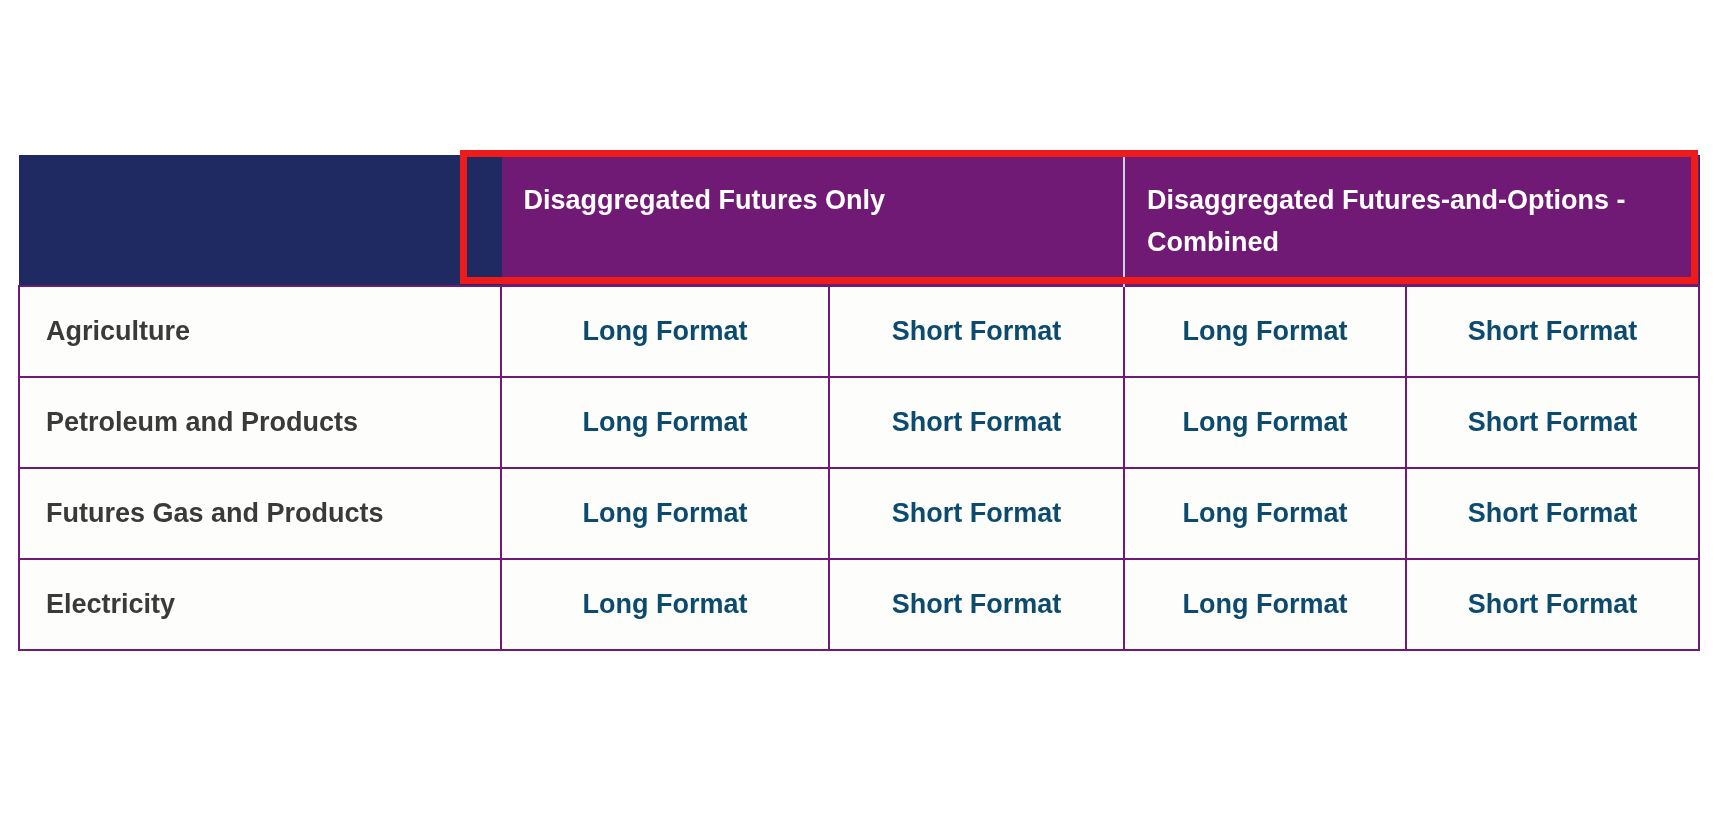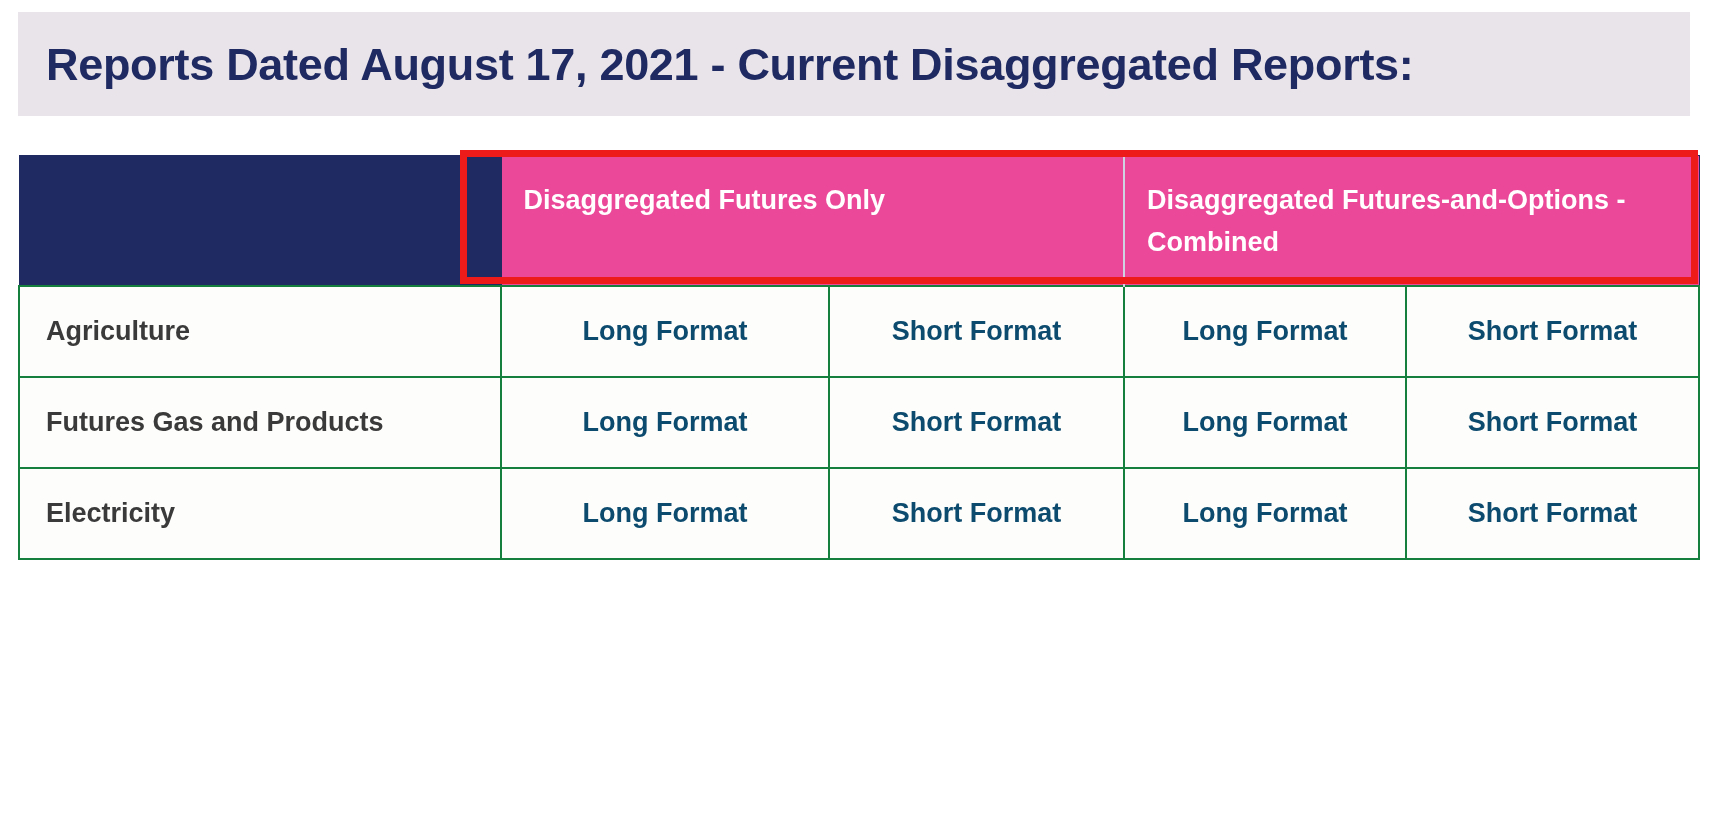--- a/index.html
+++ b/index.html
@@ -58,21 +58,21 @@
   .report-table col.c-fc-s   { width: 293px; }
 
   
   .hdr-blank {
     background: #1f2a63;
     height: 130px;
     border: 1px solid #1f2a63;
     padding: 0;
   }
   .hdr-group {
-    background: #ec4899;
+    background: #701a75;
     color: #ffffff;
     height: 130px;
     font-size: 27px;
     font-weight: bold;
     vertical-align: top;
     padding: 24px 0 0 22px;
     text-align: left;
     line-height: 1.55;
     border: 1px solid #1f2a63;
     border-left: 2px solid #cfd2e0;
@@ -88,21 +88,21 @@
     width: 1238px;
     height: 134px;
     border: 7px solid #ee1b1b;
     pointer-events: none;
     z-index: 5;
   }
 
   
   .report-table tbody td {
     height: 91px;
-    border: 2px solid #15803d;
+    border: 2px solid #701a75;
     background: #fdfdfb;
     font-size: 27px;
     font-weight: bold;
     vertical-align: middle;
   }
   td.cat-cell {
     color: #3a3a3a;
     padding-left: 26px;
     text-align: left;
     font-weight: bold;
@@ -117,42 +117,46 @@
     text-decoration: none;
     font-weight: bold;
     cursor: pointer;
   }
 </style>
 </head>
 <body>
 
 <div id="page">
 
-  <div class="title-banner">
-    <div class="title-text">Reports Dated August 17, 2021 - Current Disaggregated Reports:</div>
-  </div>
 
   <table class="report-table">
     <colgroup>
       <col class="c-cat">
       <col class="c-fo-l">
       <col class="c-fo-s">
       <col class="c-fc-l">
       <col class="c-fc-s">
     </colgroup>
     <thead>
       <tr>
         <th class="hdr-blank"></th>
         <th class="hdr-group first" colspan="2">Disaggregated Futures Only</th>
         <th class="hdr-group" colspan="2">Disaggregated Futures-and-Options -Combined</th>
       </tr>
     </thead>
     <tbody>
       <tr>
         <td class="cat-cell">Agriculture</td>
+        <td class="link-cell"><span class="lnk">Long Format</span></td>
+        <td class="link-cell"><span class="lnk">Short Format</span></td>
+        <td class="link-cell"><span class="lnk">Long Format</span></td>
+        <td class="link-cell"><span class="lnk">Short Format</span></td>
+      </tr>
+      <tr>
+        <td class="cat-cell">Petroleum and Products</td>
         <td class="link-cell"><span class="lnk">Long Format</span></td>
         <td class="link-cell"><span class="lnk">Short Format</span></td>
         <td class="link-cell"><span class="lnk">Long Format</span></td>
         <td class="link-cell"><span class="lnk">Short Format</span></td>
       </tr>
       <tr>
         <td class="cat-cell">Futures Gas and Products</td>
         <td class="link-cell"><span class="lnk">Long Format</span></td>
         <td class="link-cell"><span class="lnk">Short Format</span></td>
         <td class="link-cell"><span class="lnk">Long Format</span></td>

